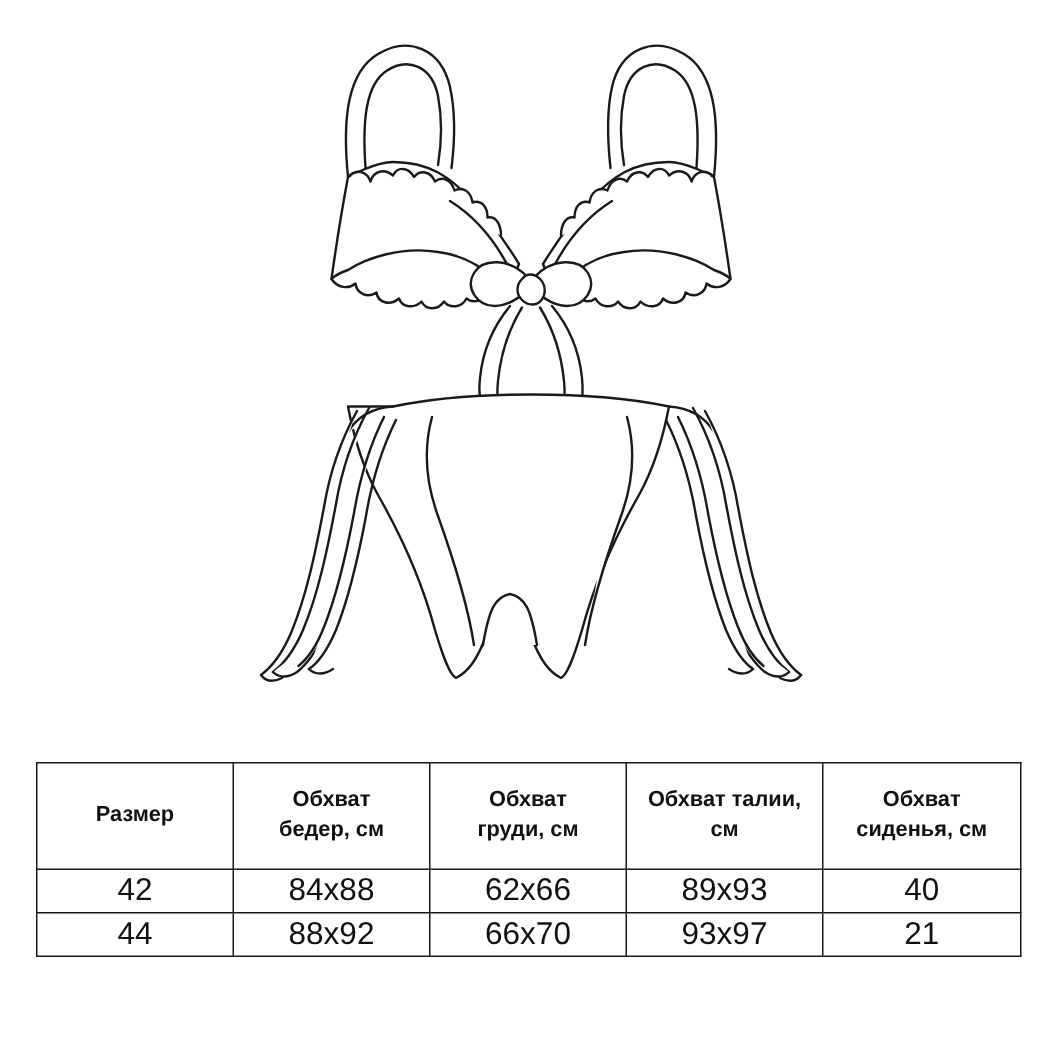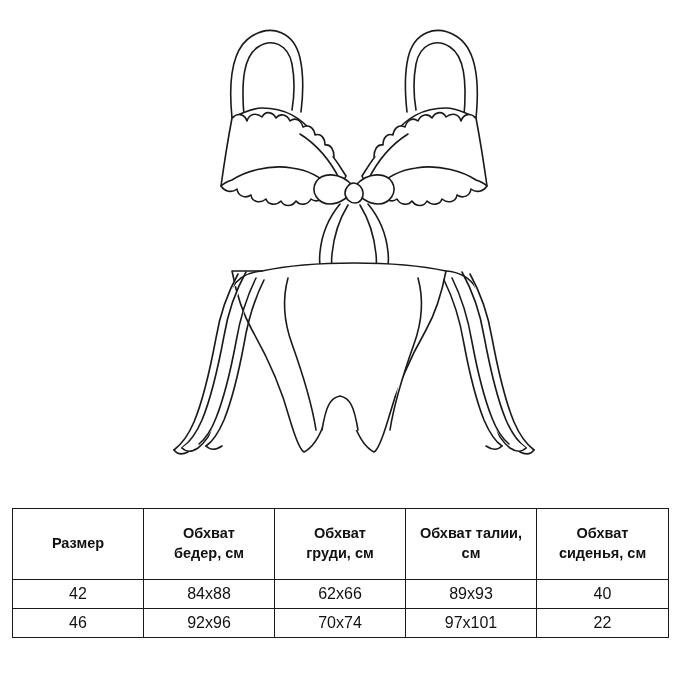--- a/index.html
+++ b/index.html
@@ -17,21 +17,21 @@
   }
   #illustration {
     position: absolute;
     left: 0;
     top: 0;
     width: 700px;
     height: 500px;
   }
   #size-table-wrap {
     position: absolute;
-    left: 12px;
+    left: 24px;
     top: 508px;
     width: 656px;
   }
   table.size-table {
     border-collapse: collapse;
     width: 656px;
     table-layout: fixed;
   }
   table.size-table th,
   table.size-table td {
@@ -44,21 +44,21 @@
   }
   table.size-table thead th {
     height: 70px;
     font-weight: bold;
     line-height: 1.35;
     font-size: 14.5px;
     vertical-align: middle;
   }
   table.size-table tbody td {
     height: 28px;
-    font-size: 16px;
+    font-size: 21px;
     vertical-align: middle;
   }
   col.c0 { width: 131px; }
   col.c1 { width: 131px; }
   col.c2 { width: 131px; }
   col.c3 { width: 131px; }
   col.c4 { width: 132px; }
   .hdr-line { display: block; }
 </style>
 </head>
@@ -223,21 +223,21 @@
     </thead>
     <tbody>
       <tr>
         <td>42</td>
         <td>84х88</td>
         <td>62х66</td>
         <td>89х93</td>
         <td>40</td>
       </tr>
       <tr>
-        <td>46</td>
-        <td>92х96</td>
-        <td>70х74</td>
-        <td>97х101</td>
-        <td>22</td>
+        <td>44</td>
+        <td>88х92</td>
+        <td>66х70</td>
+        <td>93х97</td>
+        <td>21</td>
       </tr>
     </tbody>
   </table>
 </div>
 
 </body></html>

